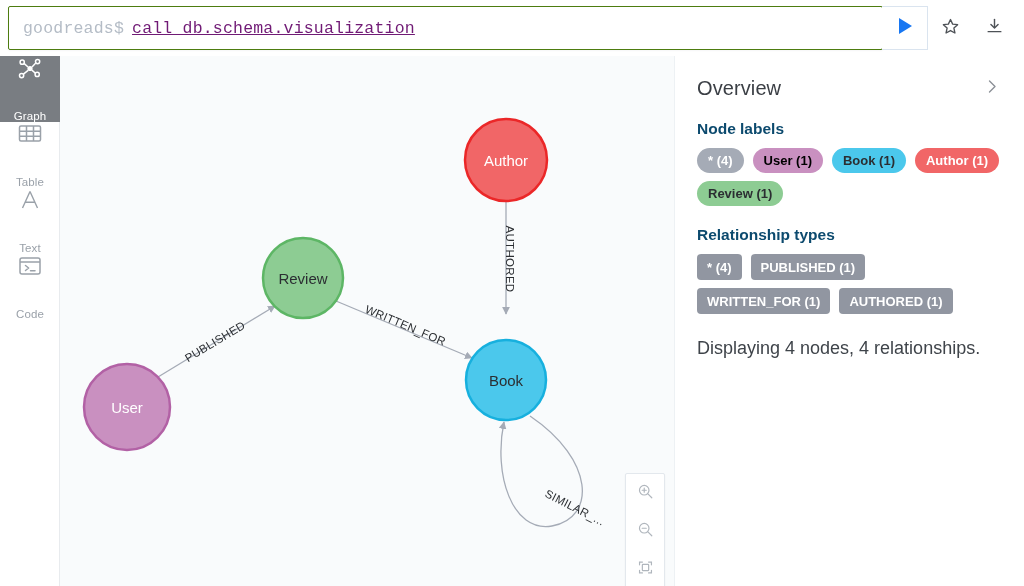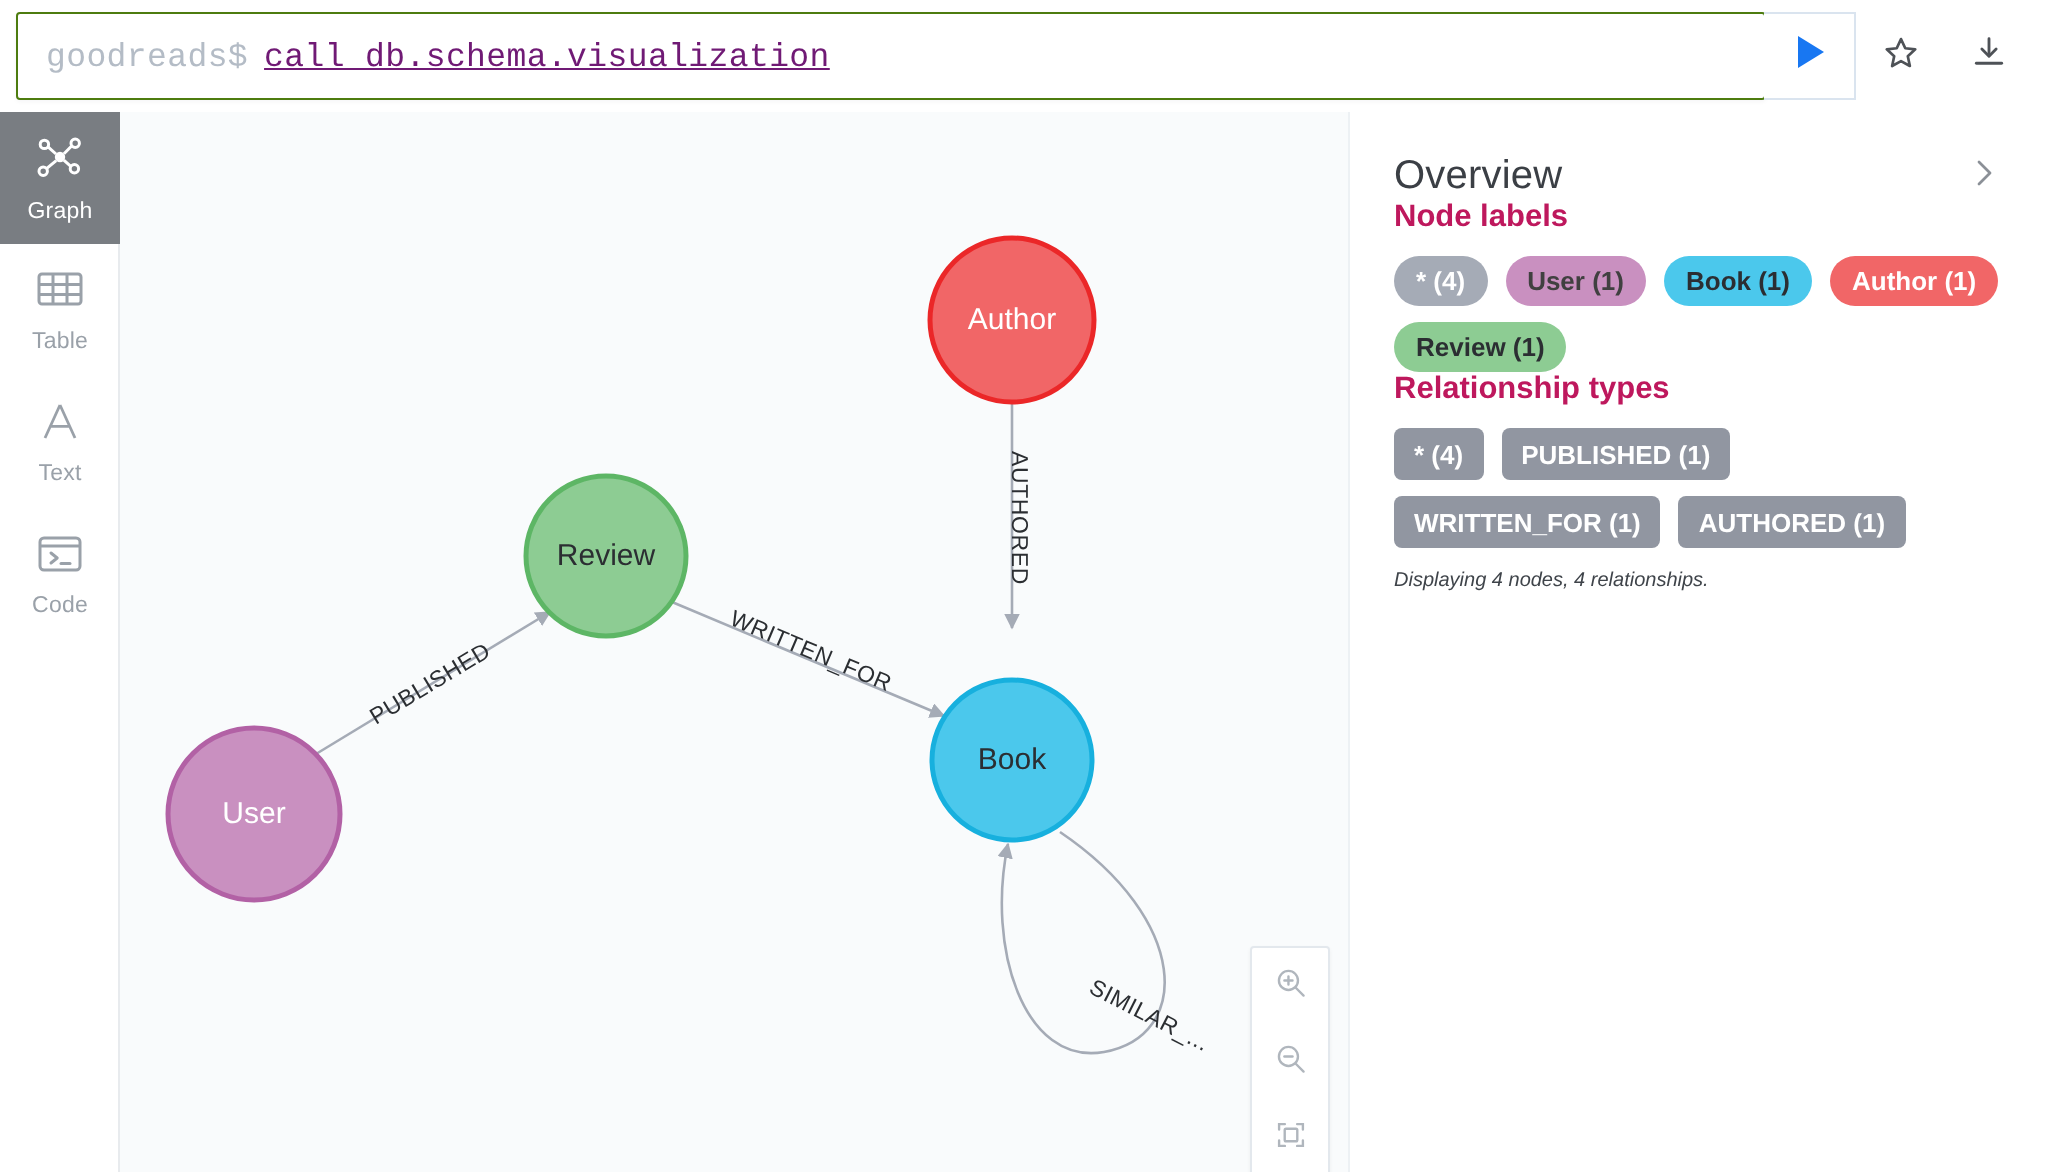--- a/index.html
+++ b/index.html
@@ -98,21 +98,21 @@
     background: #ffffff;
     border-right: 1px solid #e8ebee;
     box-sizing: border-box;
   }
   .rail-item {
     width: 60px;
     height: 66px;
     display: flex;
     flex-direction: column;
     align-items: center;
-    justify-content: center;
+    justify-content: space-between;
     gap: 4px;
     cursor: pointer;
     color: #9aa1a9;
     box-sizing: border-box;
   }
   .rail-item.active {
     background: #797d82;
     color: #ffffff;
   }
   .rail-label {
@@ -207,21 +207,22 @@
   .ov-collapse {
     cursor: pointer;
     color: #8b9097;
     padding: 2px 0 0 0;
     background: transparent;
     border: none;
   }
   .ov-section {
     font-size: 15.5px;
     font-weight: bold;
-    color: #be185d;
+    color: #0c4a6e;
+    margin-top: 20px;
     margin-bottom: 10px;
   }
   .pill-row {
     display: flex;
     flex-wrap: wrap;
     gap: 8px 9px;
   }
   .pill {
     display: inline-flex;
     align-items: center;
@@ -242,24 +243,23 @@
     border-radius: 4px;
     font-size: 13px;
     font-weight: bold;
     color: #ffffff;
     background: #9196a1;
     white-space: nowrap;
     cursor: pointer;
     box-sizing: border-box;
   }
   .ov-summary {
-    margin-top: 11px;
-    font-size: 10px;
+    margin-top: 24px;
+    font-size: 18px;
     color: #3f444a;
-    font-style: italic;
   }
 </style>
 </head>
 <body>
 
 <div id="app">
 
   <div class="editor-bar">
     <div class="editor-card">
       <div class="editor-line">
@@ -431,21 +431,21 @@
             <svg width="16" height="17" viewBox="0 0 16 17" fill="none" stroke="currentColor" stroke-width="1.4" stroke-linecap="round" stroke-linejoin="round">
               <path d="M5.5 3 L11 8.5 L5.5 14"></path>
             </svg>
           </span>
         </button>
       </div>
 
       <div class="ov-section">Node labels</div>
       <div class="pill-row">
         <span class="pill" style="background:#A5ABB6;color:#FFFFFF">* (4)</span>
-        <span class="pill" style="background:#C990C0;color:#404040">User (1)</span>
+        <span class="pill" style="background:#C990C0;color:#000000">User (1)</span>
         <span class="pill" style="background:#4BC8EC;color:#2B2E32">Book (1)</span>
         <span class="pill" style="background:#F16667;color:#FFFFFF">Author (1)</span>
         <span class="pill" style="background:#8DCC93;color:#2B2E32">Review (1)</span>
       </div>
 
       <div class="ov-section">Relationship types</div>
       <div class="pill-row">
         <span class="chip">* (4)</span>
         <span class="chip">PUBLISHED (1)</span>
         <span class="chip">WRITTEN_FOR (1)</span>

